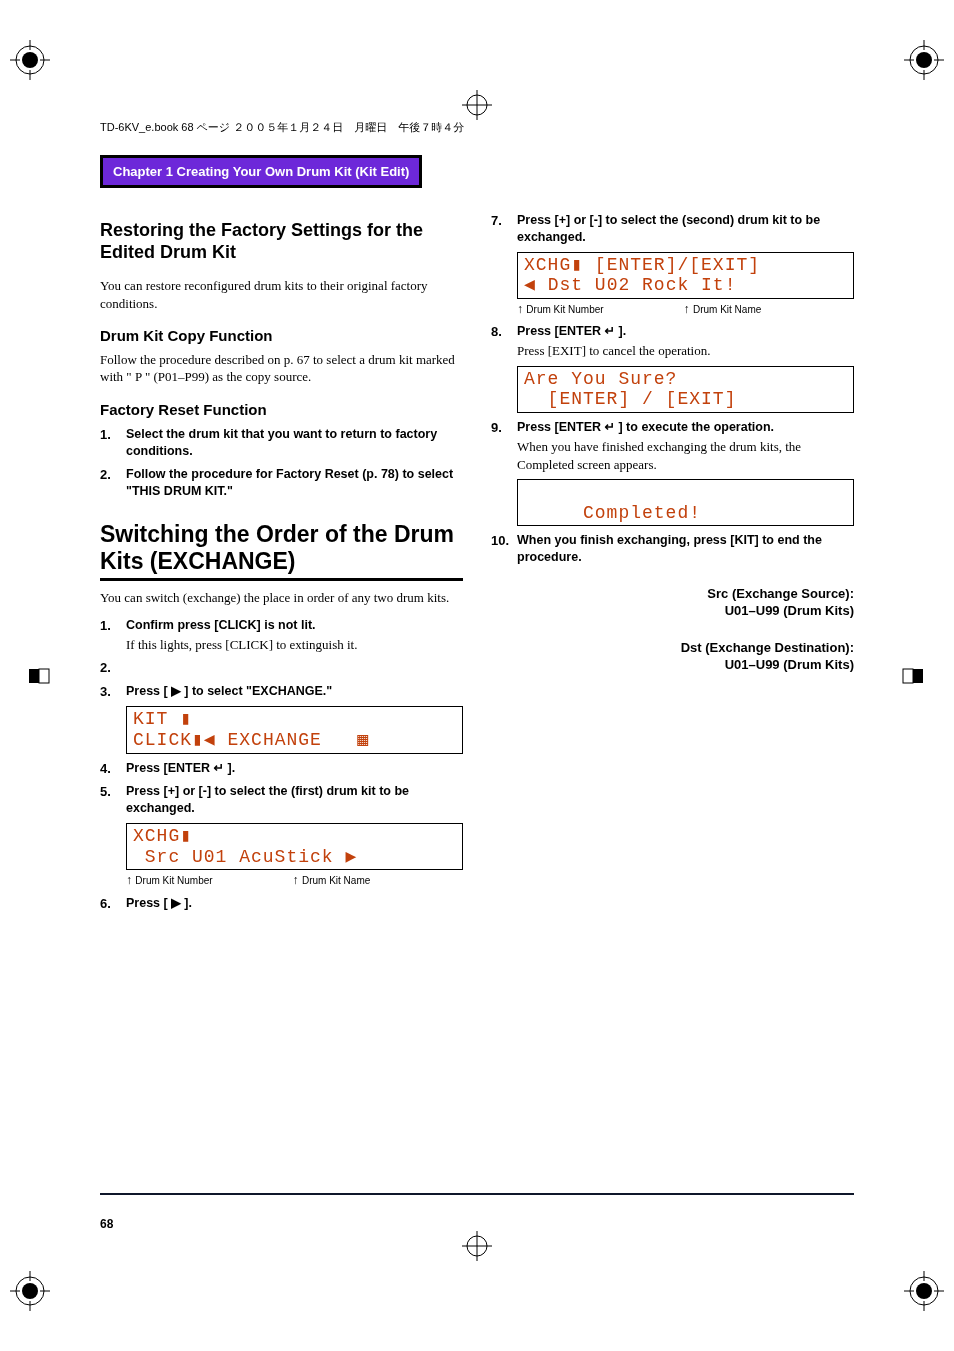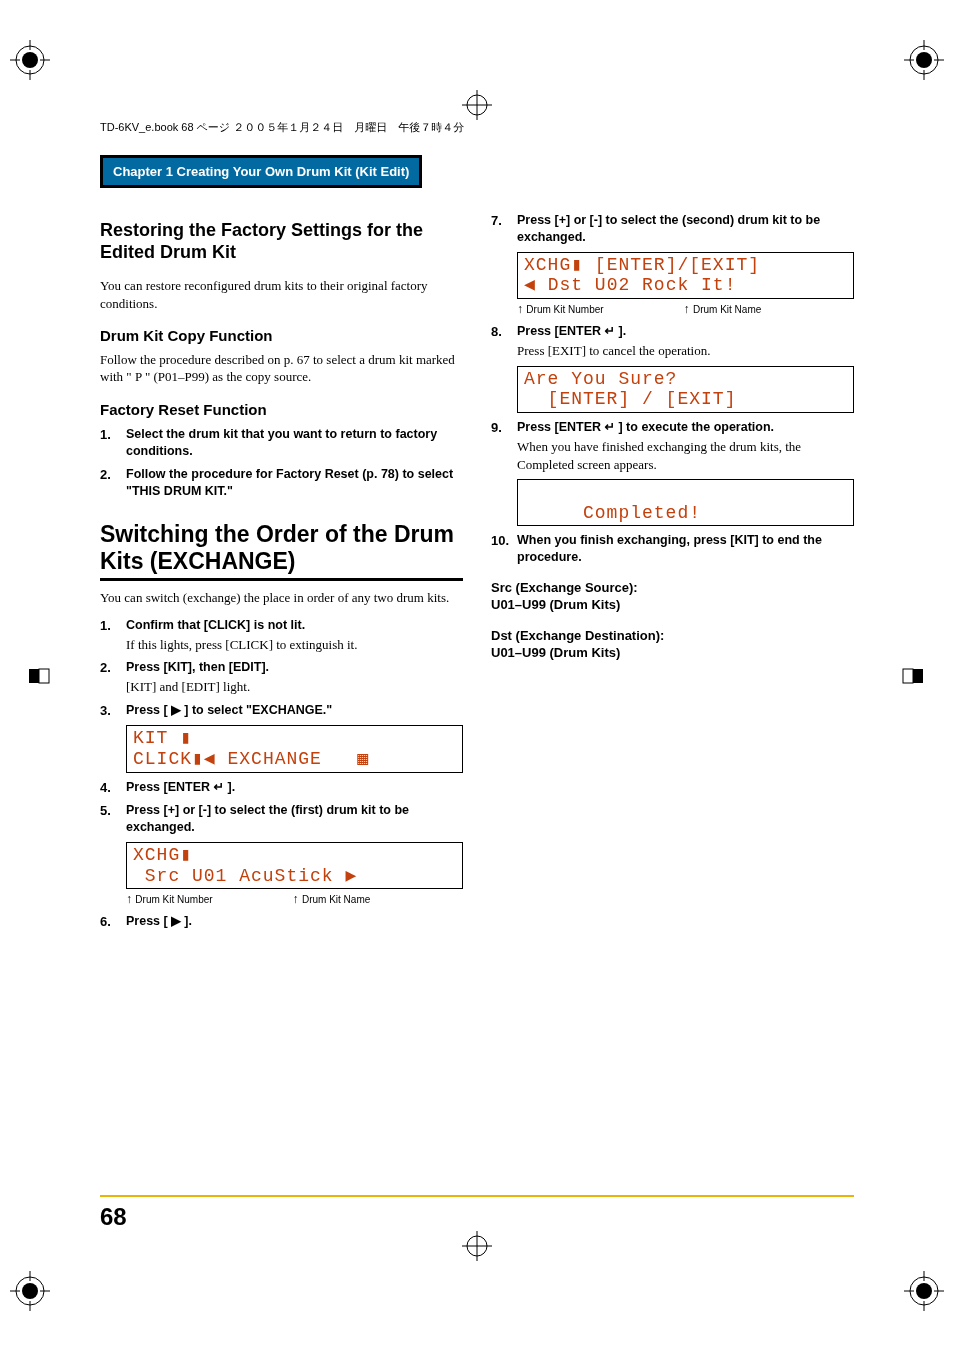--- a/index.html
+++ b/index.html
@@ -39,21 +39,21 @@
     right: 100px;
     bottom: 120px;
   }
   .bookhdr {
     font-family: Arial, sans-serif;
     font-size: 11px;
     margin-bottom: 20px;
     color: #000;
   }
   .chapter-bar {
-    background: #0369a1;
+    background: #6d28d9;
     color: #fff;
     font-family: Arial, sans-serif;
     font-weight: bold;
     font-size: 13px;
     padding: 6px 10px;
     display: inline-block;
     border: 2px solid #000;
     position: relative;
   }
   .chapter-outline {
@@ -122,33 +122,34 @@
   }
   .annot span::before {
     content: "↑ ";
     font-size: 12px;
     display:inline;
   }
   .srcdst {
     font-family: Arial, sans-serif;
     font-weight: bold;
     font-size: 13px;
-    margin-top: 14px;
+    margin-top: 20px;
     line-height: 1.3;
+    text-align: right;
   }
   .pagenum {
     position: absolute;
     bottom: 0;
     left: 0;
-    border-top: 2px solid #eab308;
+    border-top: 2px solid #0f172a;
     width: 100%;
-    padding-top: 6px;
-    font-family: Arial, sans-serif;
-    font-weight: bold;
-    font-size: 24px;
+    padding-top: 22px;
+    font-family: Arial, sans-serif;
+    font-weight: bold;
+    font-size: 12px;
   }
 </style>
 </head>
 <body>
 
 <div class="print-mark tl"><svg viewBox="0 0 40 40">
       <circle cx="20" cy="20" r="14" fill="none" stroke="#000"></circle>
       <circle cx="20" cy="20" r="8" fill="#000"></circle>
       <path d="M20 0v10M20 30v10M0 20h10M30 20h10" stroke="#000"></path>
     </svg></div>
@@ -213,30 +214,26 @@
             <div class="txt">Follow the procedure for Factory Reset (p. 78) to select "THIS DRUM KIT."</div>
           </div>
       </div>
 
       <h1 class="big">Switching the Order of the Drum Kits (EXCHANGE)</h1>
       <p>You can switch (exchange) the place in order of any two drum kits.</p>
 
       <div class="step">
         <div class="num">1.</div>
         <div>
-          <div class="txt">Confirm that [CLICK] is not lit.</div>
+          <div class="txt">Confirm press [CLICK] is not lit.</div>
           <div class="subtxt">If this lights, press [CLICK] to extinguish it.</div>
         </div>
       </div>
       <div class="step">
         <div class="num">2.</div>
-        <div>
-          <div class="txt">Press [KIT], then [EDIT].</div>
-          <div class="subtxt">[KIT] and [EDIT] light.</div>
-        </div>
       </div>
       <div class="step">
         <div class="num">3.</div>
         <div>
             <div class="txt">Press [ ▶ ] to select "EXCHANGE."</div>
           </div>
       </div>
 
       <div class="lcd small"><span>KIT ▮</span>
 <span>CLICK▮◀ EXCHANGE   ▦</span></div>

